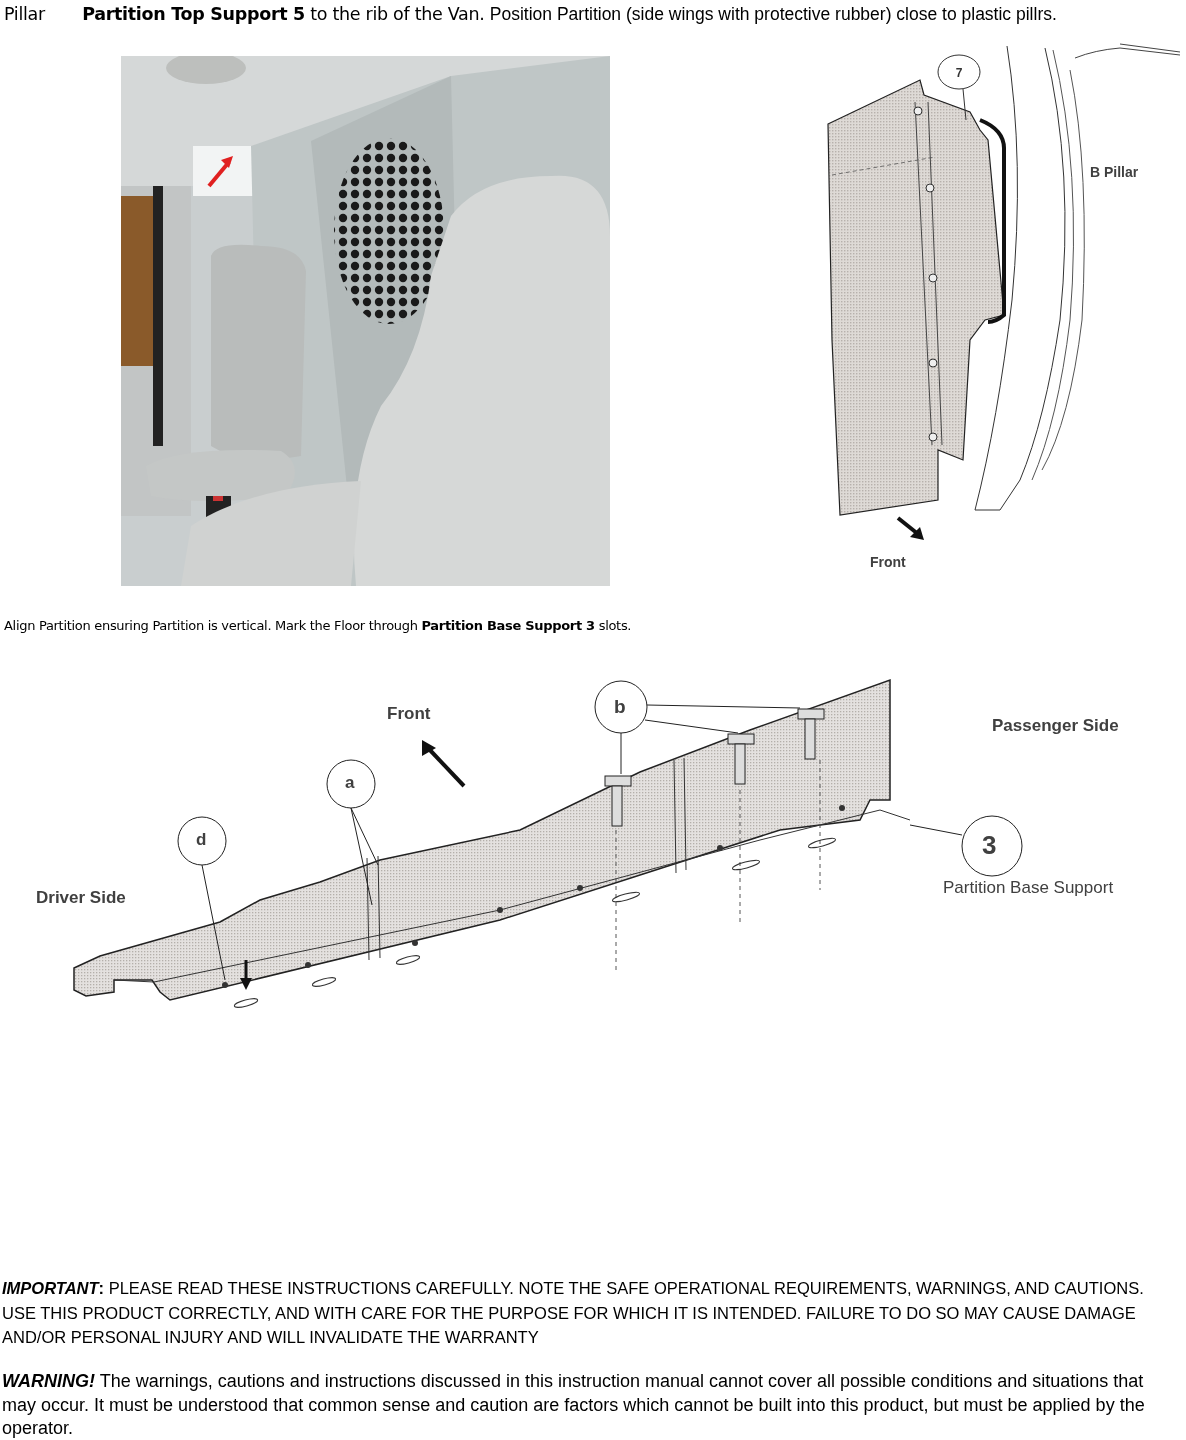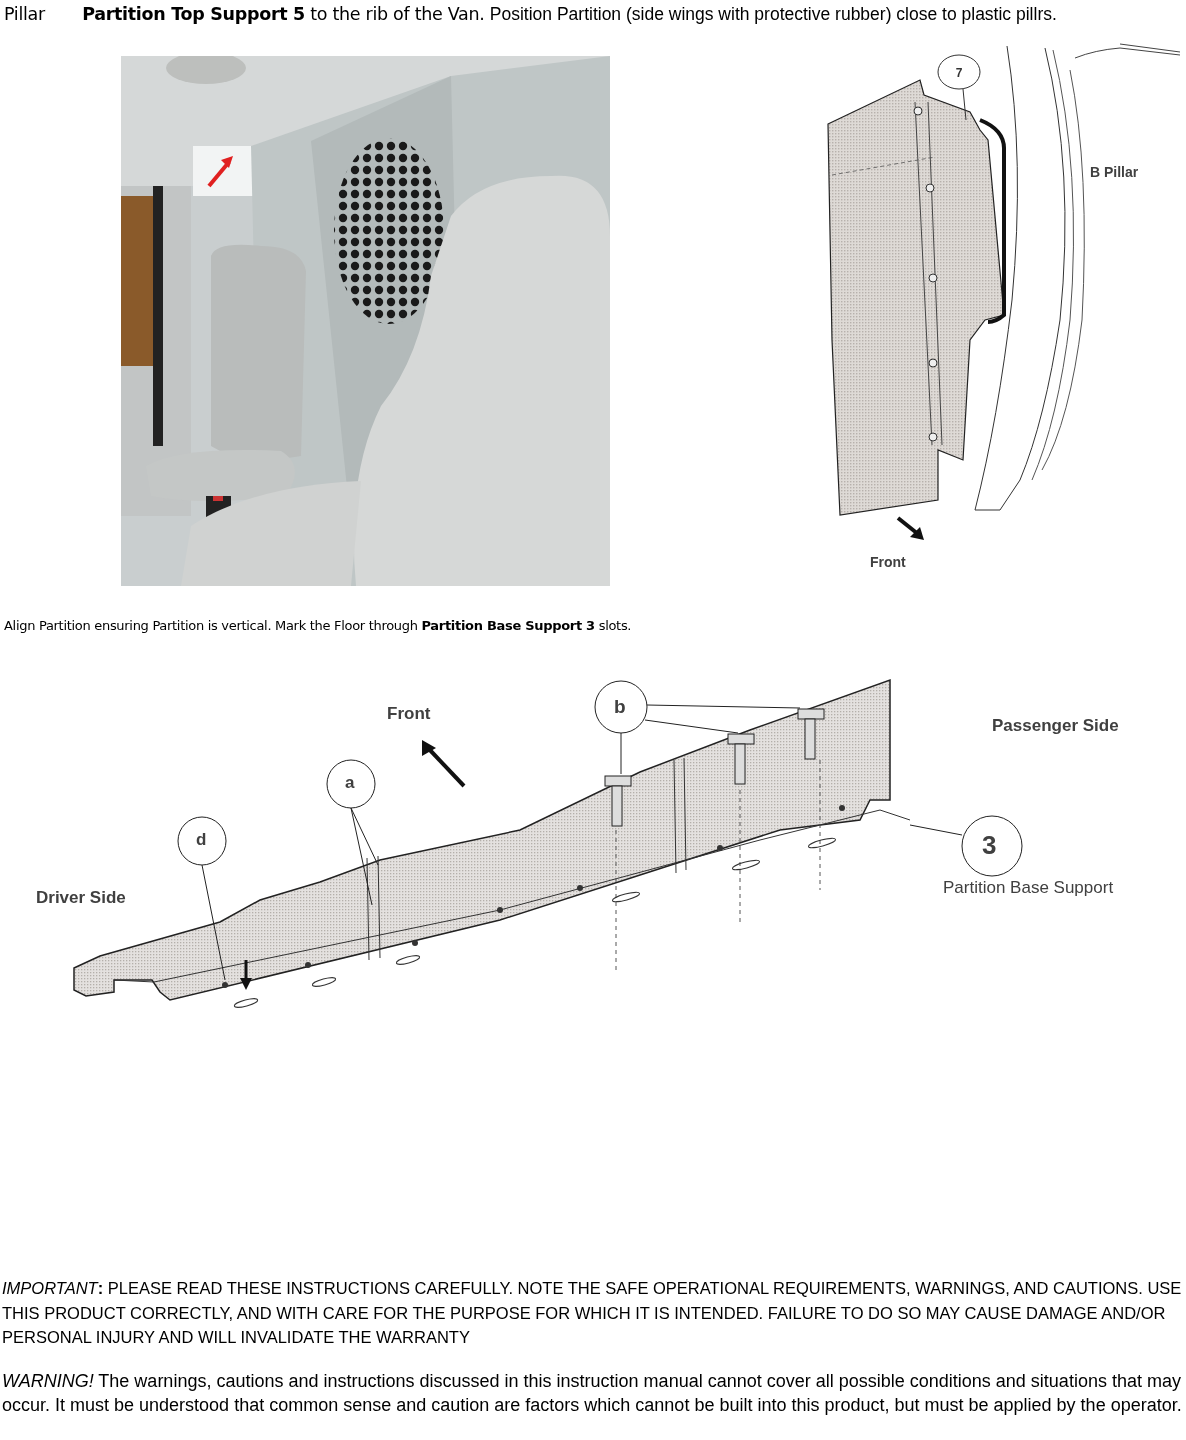--- a/index.html
+++ b/index.html
@@ -11,21 +11,21 @@
   #step1 .b { font-weight:bold;margin-left:32px; }
   #step1 .second { font-family:"Liberation Sans", sans-serif; font-size:17.5px; letter-spacing:0;text-align:right; }
   #photo { left:121px; top:56px; width:489px; height:530px; overflow:hidden; background:#c9cecf; }
   #pillar-diagram { left:820px; top:40px; width:366px; height:540px; }
   #step2 { left:4px; top:618px; font-size:13px; white-space:nowrap; letter-spacing:-0.3px; }
   #step2 .b { font-weight:bold; }
   #base-diagram { left:60px; top:660px; width:1126px; height:380px; }
   .dlabel { font-family:"Liberation Sans", sans-serif; font-weight:bold; font-size:17px; color:#404040; }
   #important { left:2px; top:1276px; width:1180px; font-size:16.5px; line-height:24.5px; }
   #warning { left:2px; top:1370px; width:1180px; font-size:18px; line-height:23.5px; }
-  .bi { font-weight:normal; font-style:italic; }
+  .bi { font-weight:bold; font-style:italic; }
 </style>
 </head>
 <body>
 
 <div id="step1" class="abs cal">
   <span>Pillar </span><span class="b">Partition Top Support 5</span><span> to the rib of the Van.</span>
   <span class="second">Position Partition (side wings with protective rubber) close to plastic pillrs.</span>
 </div>
 
 <div id="photo" class="abs">

